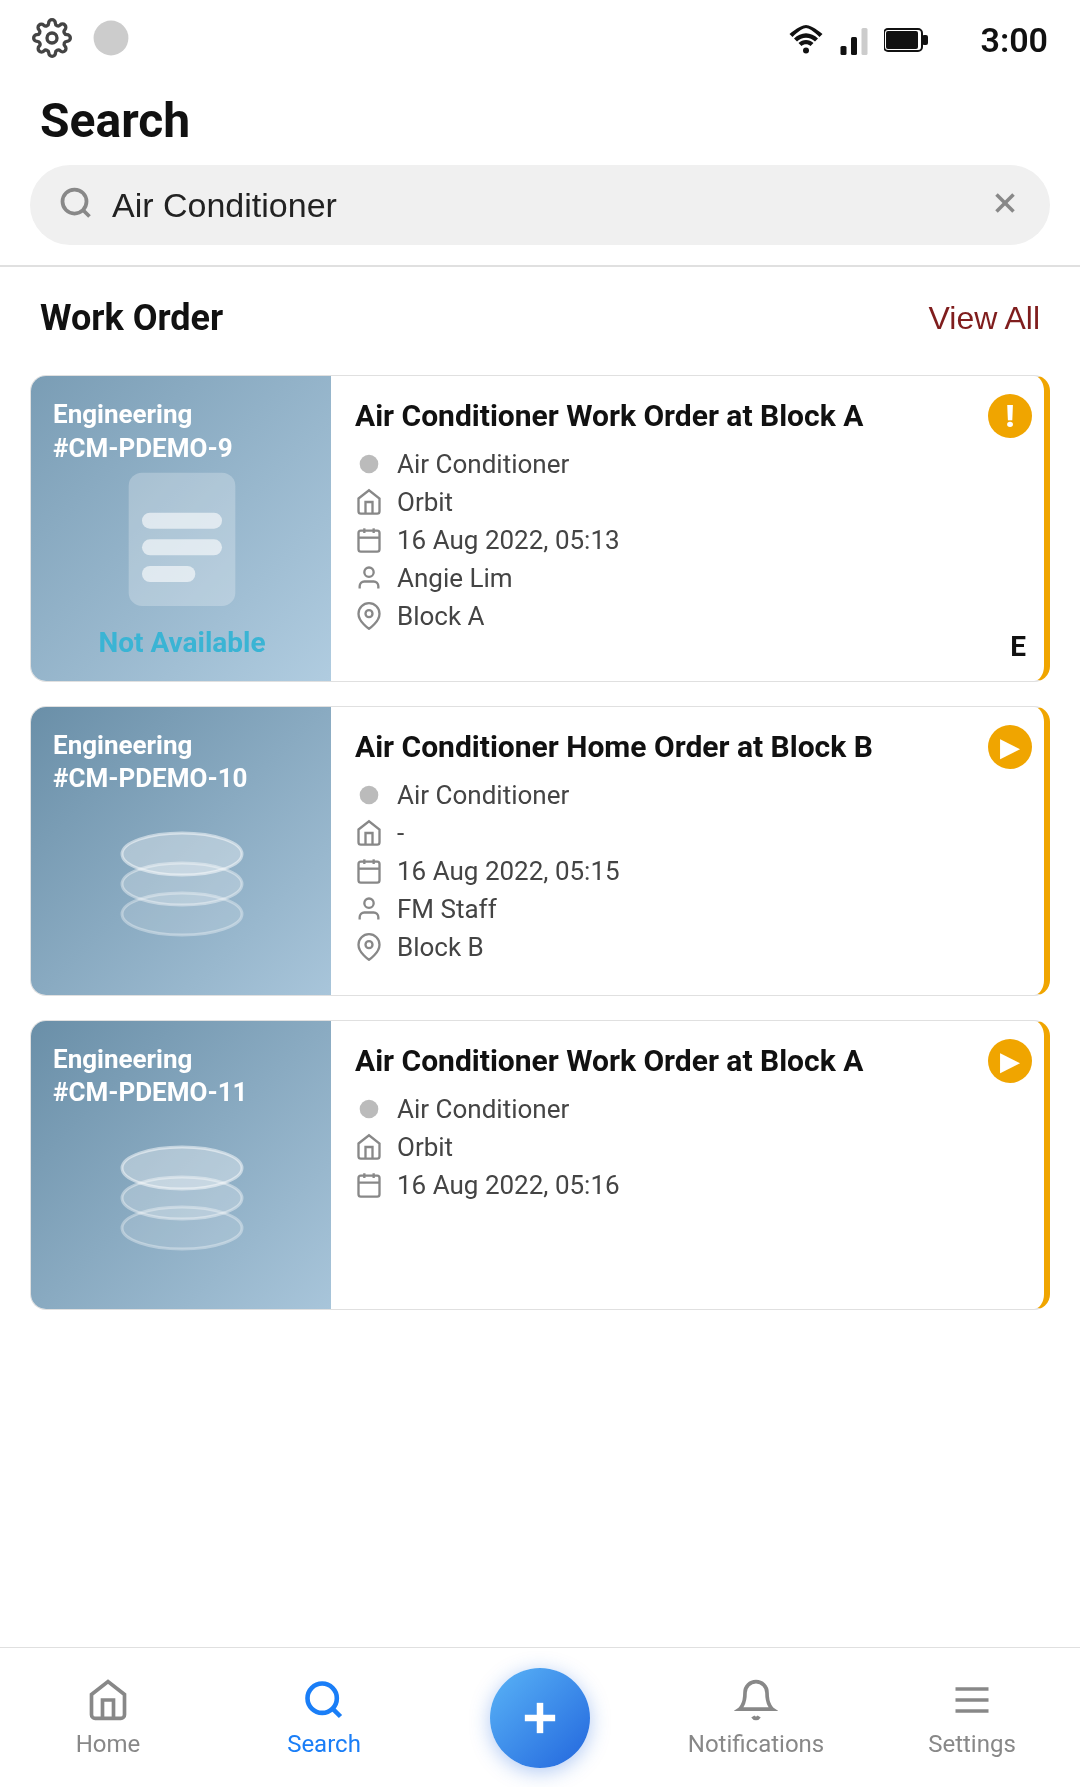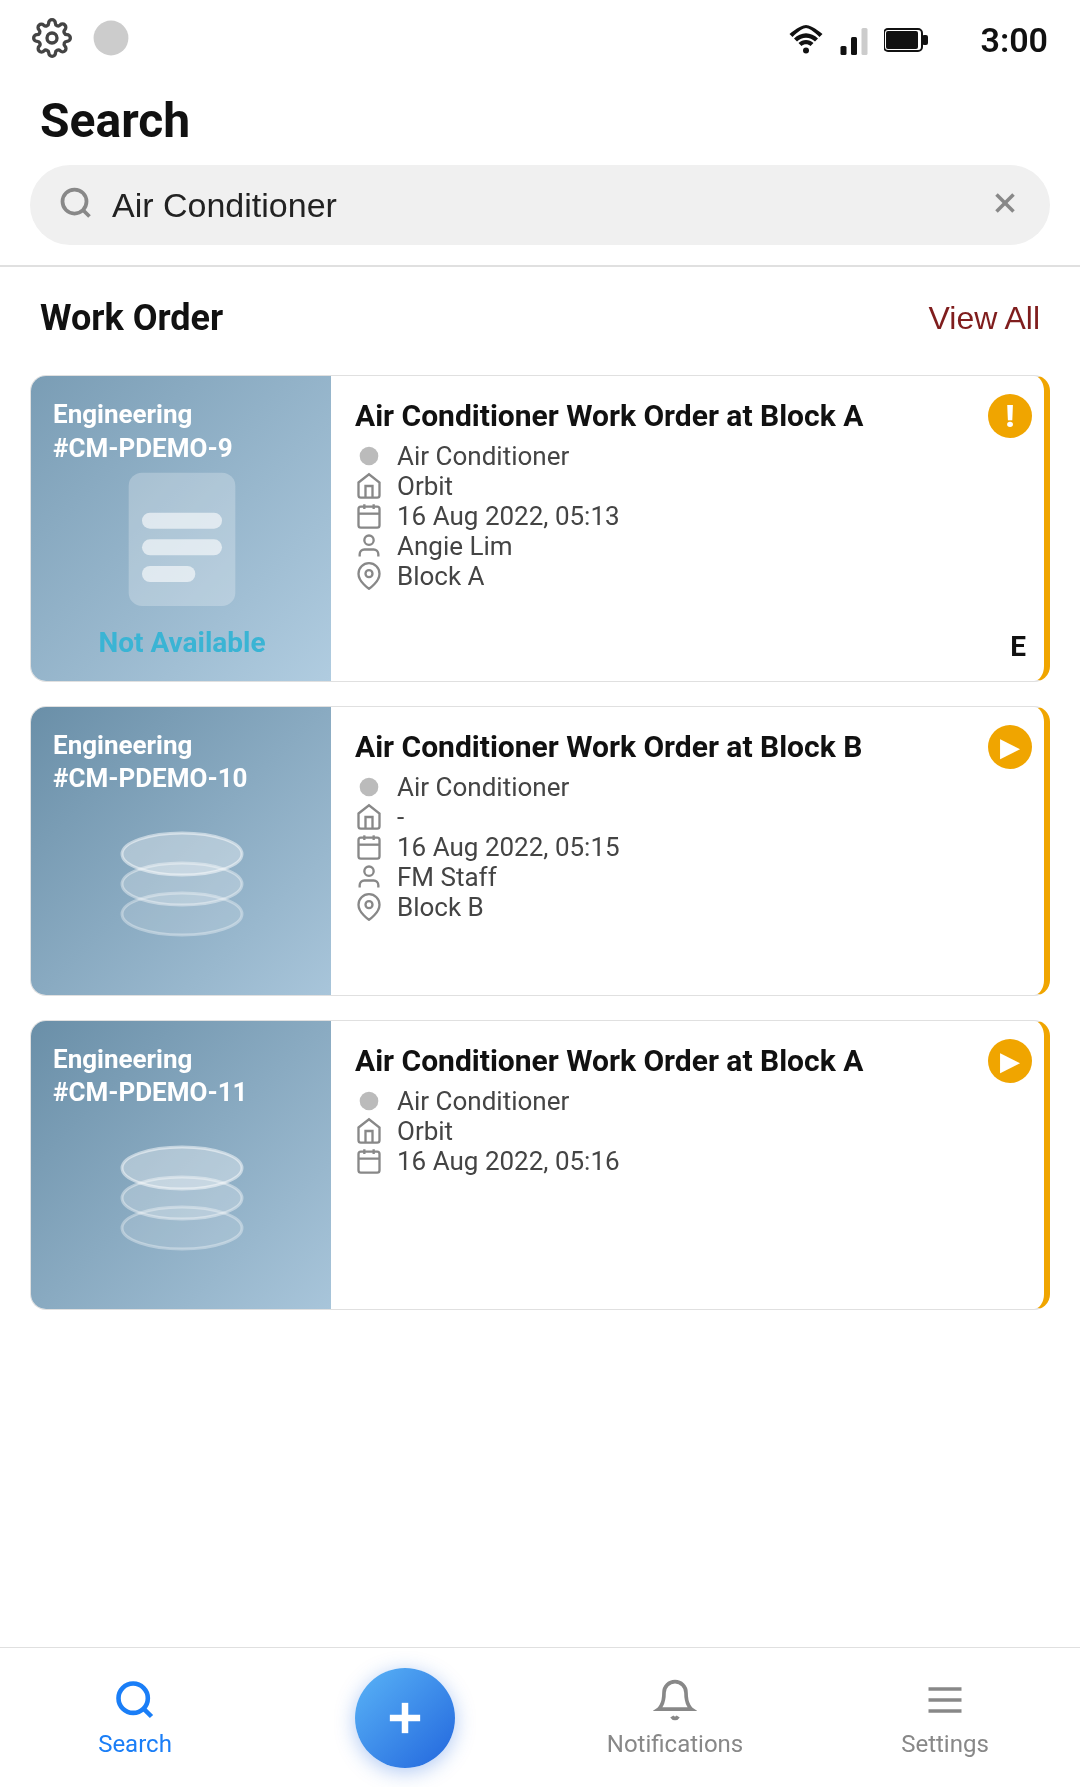--- a/index.html
+++ b/index.html
@@ -144,20 +144,21 @@
       color: #3ab4d4;
       text-align: center;
       width: 100%;
     }
 
     .card-right {
       flex: 1;
       padding: 20px 28px 20px 24px;
       display: flex;
       flex-direction: column;
+      gap: 8px;
       position: relative;
     }
     .card-title {
       font-size: 30px;
       font-weight: 700;
       color: #111;
       line-height: 1.3;
       margin-bottom: 6px;
       padding-right: 50px;
     }
@@ -425,21 +426,21 @@
       <div class="card-left-icon">
 
         <svg class="stack-icon-svg" viewBox="0 0 100 100" fill="none">
           <ellipse cx="50" cy="30" rx="40" ry="14" fill="rgba(255,255,255,0.35)" stroke="rgba(255,255,255,0.5)" stroke-width="2"></ellipse>
           <ellipse cx="50" cy="50" rx="40" ry="14" fill="rgba(255,255,255,0.25)" stroke="rgba(255,255,255,0.4)" stroke-width="2"></ellipse>
           <ellipse cx="50" cy="70" rx="40" ry="14" fill="rgba(255,255,255,0.15)" stroke="rgba(255,255,255,0.35)" stroke-width="2"></ellipse>
         </svg>
       </div>
     </div>
     <div class="card-right">
-      <div class="card-title">Air Conditioner Work Order at Block B</div>
+      <div class="card-title">Air Conditioner Home Order at Block B</div>
       <div class="card-badge">
         <div class="play-badge-orange">▶</div>
       </div>
       <div class="card-meta-row">
         <span class="meta-icon">
           <svg width="28" height="28" viewBox="0 0 24 24" fill="#bbb">
               <circle cx="12" cy="12" r="8"></circle>
             </svg>
         </span>
         <span>Air Conditioner</span>
@@ -530,20 +531,27 @@
         <span>16 Aug 2022, 05:16</span>
       </div>
     </div>
   </div>
 
 </div>
 
 <div class="spacer-bottom"></div>
 
 <div class="bottom-nav">
+  <div class="nav-item">
+    <svg width="44" height="44" viewBox="0 0 24 24" fill="none" stroke="#888" stroke-width="2">
+      <path d="M3 9l9-7 9 7v11a2 2 0 0 1-2 2H5a2 2 0 0 1-2-2z"></path>
+      <polyline points="9 22 9 12 15 12 15 22"></polyline>
+    </svg>
+    <span>Home</span>
+  </div>
   <div class="nav-item active">
     <svg width="44" height="44" viewBox="0 0 24 24" fill="none" stroke="#1a7ef7" stroke-width="2.5">
       <circle cx="11" cy="11" r="8"></circle>
       <line x1="21" y1="21" x2="16.65" y2="16.65"></line>
     </svg>
     <span style="color:#1a7ef7;">Search</span>
   </div>
   <div class="nav-fab">
     <button class="fab-btn">
       <svg width="52" height="52" viewBox="0 0 24 24" fill="none" stroke="#fff" stroke-width="3">

